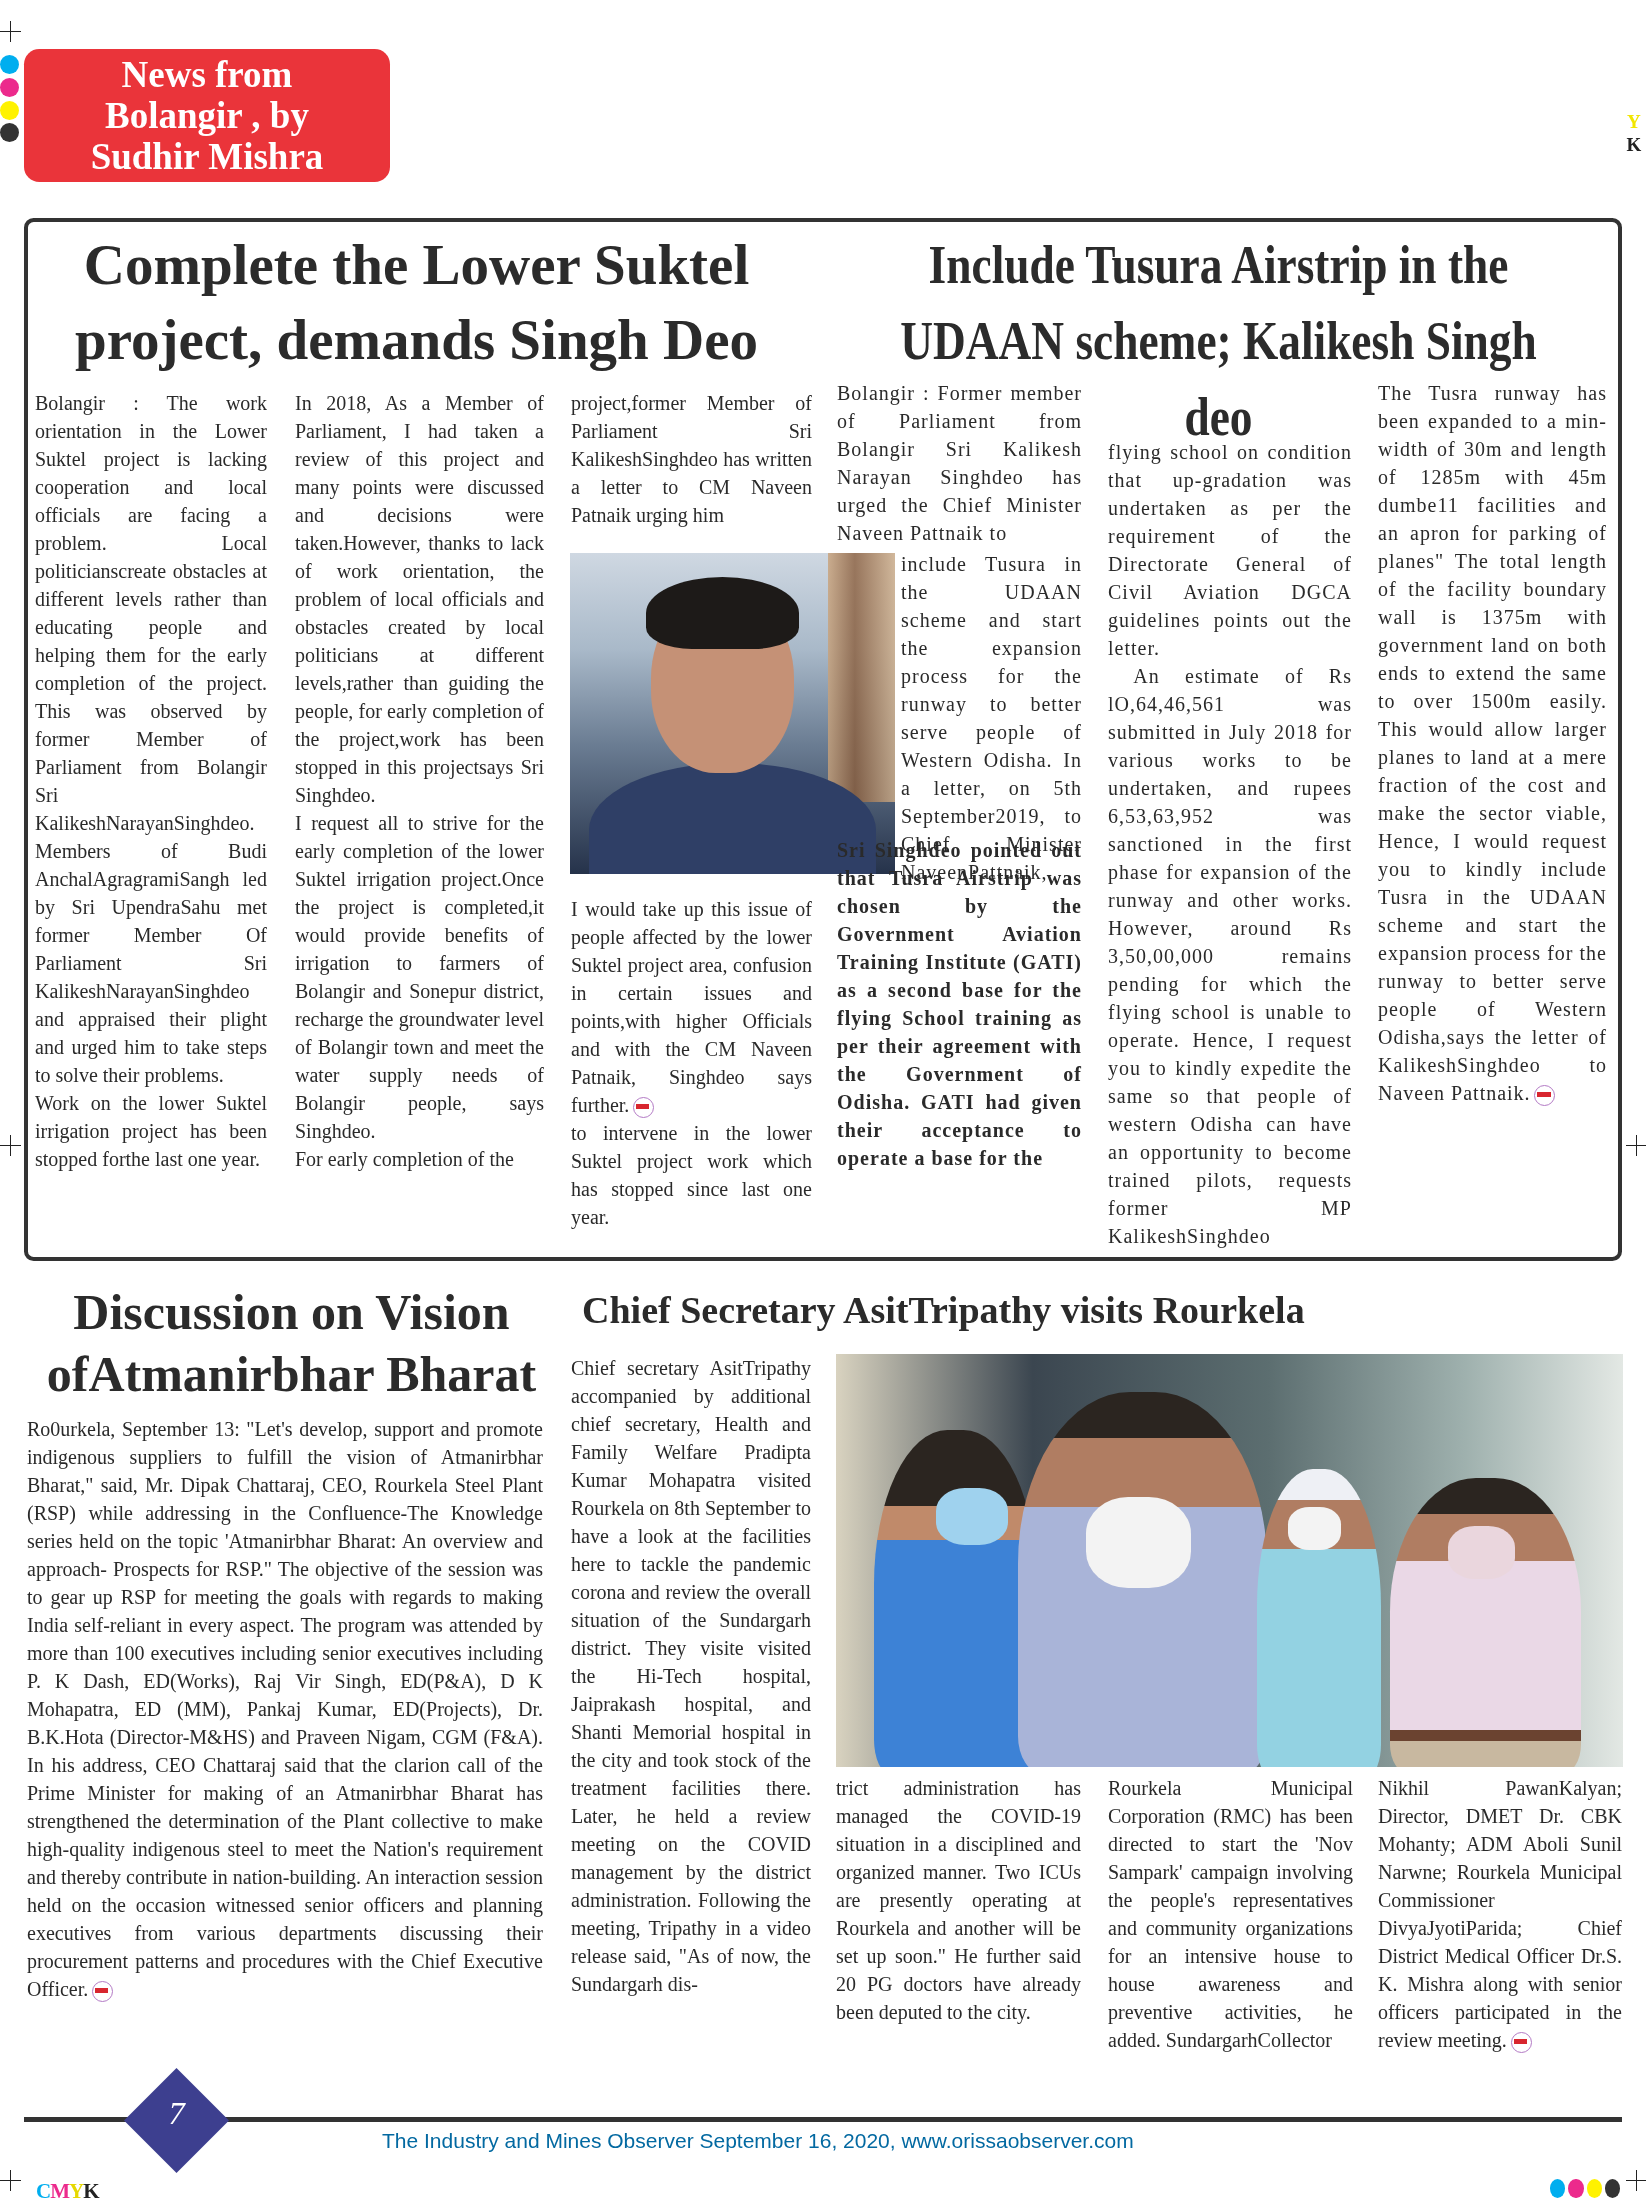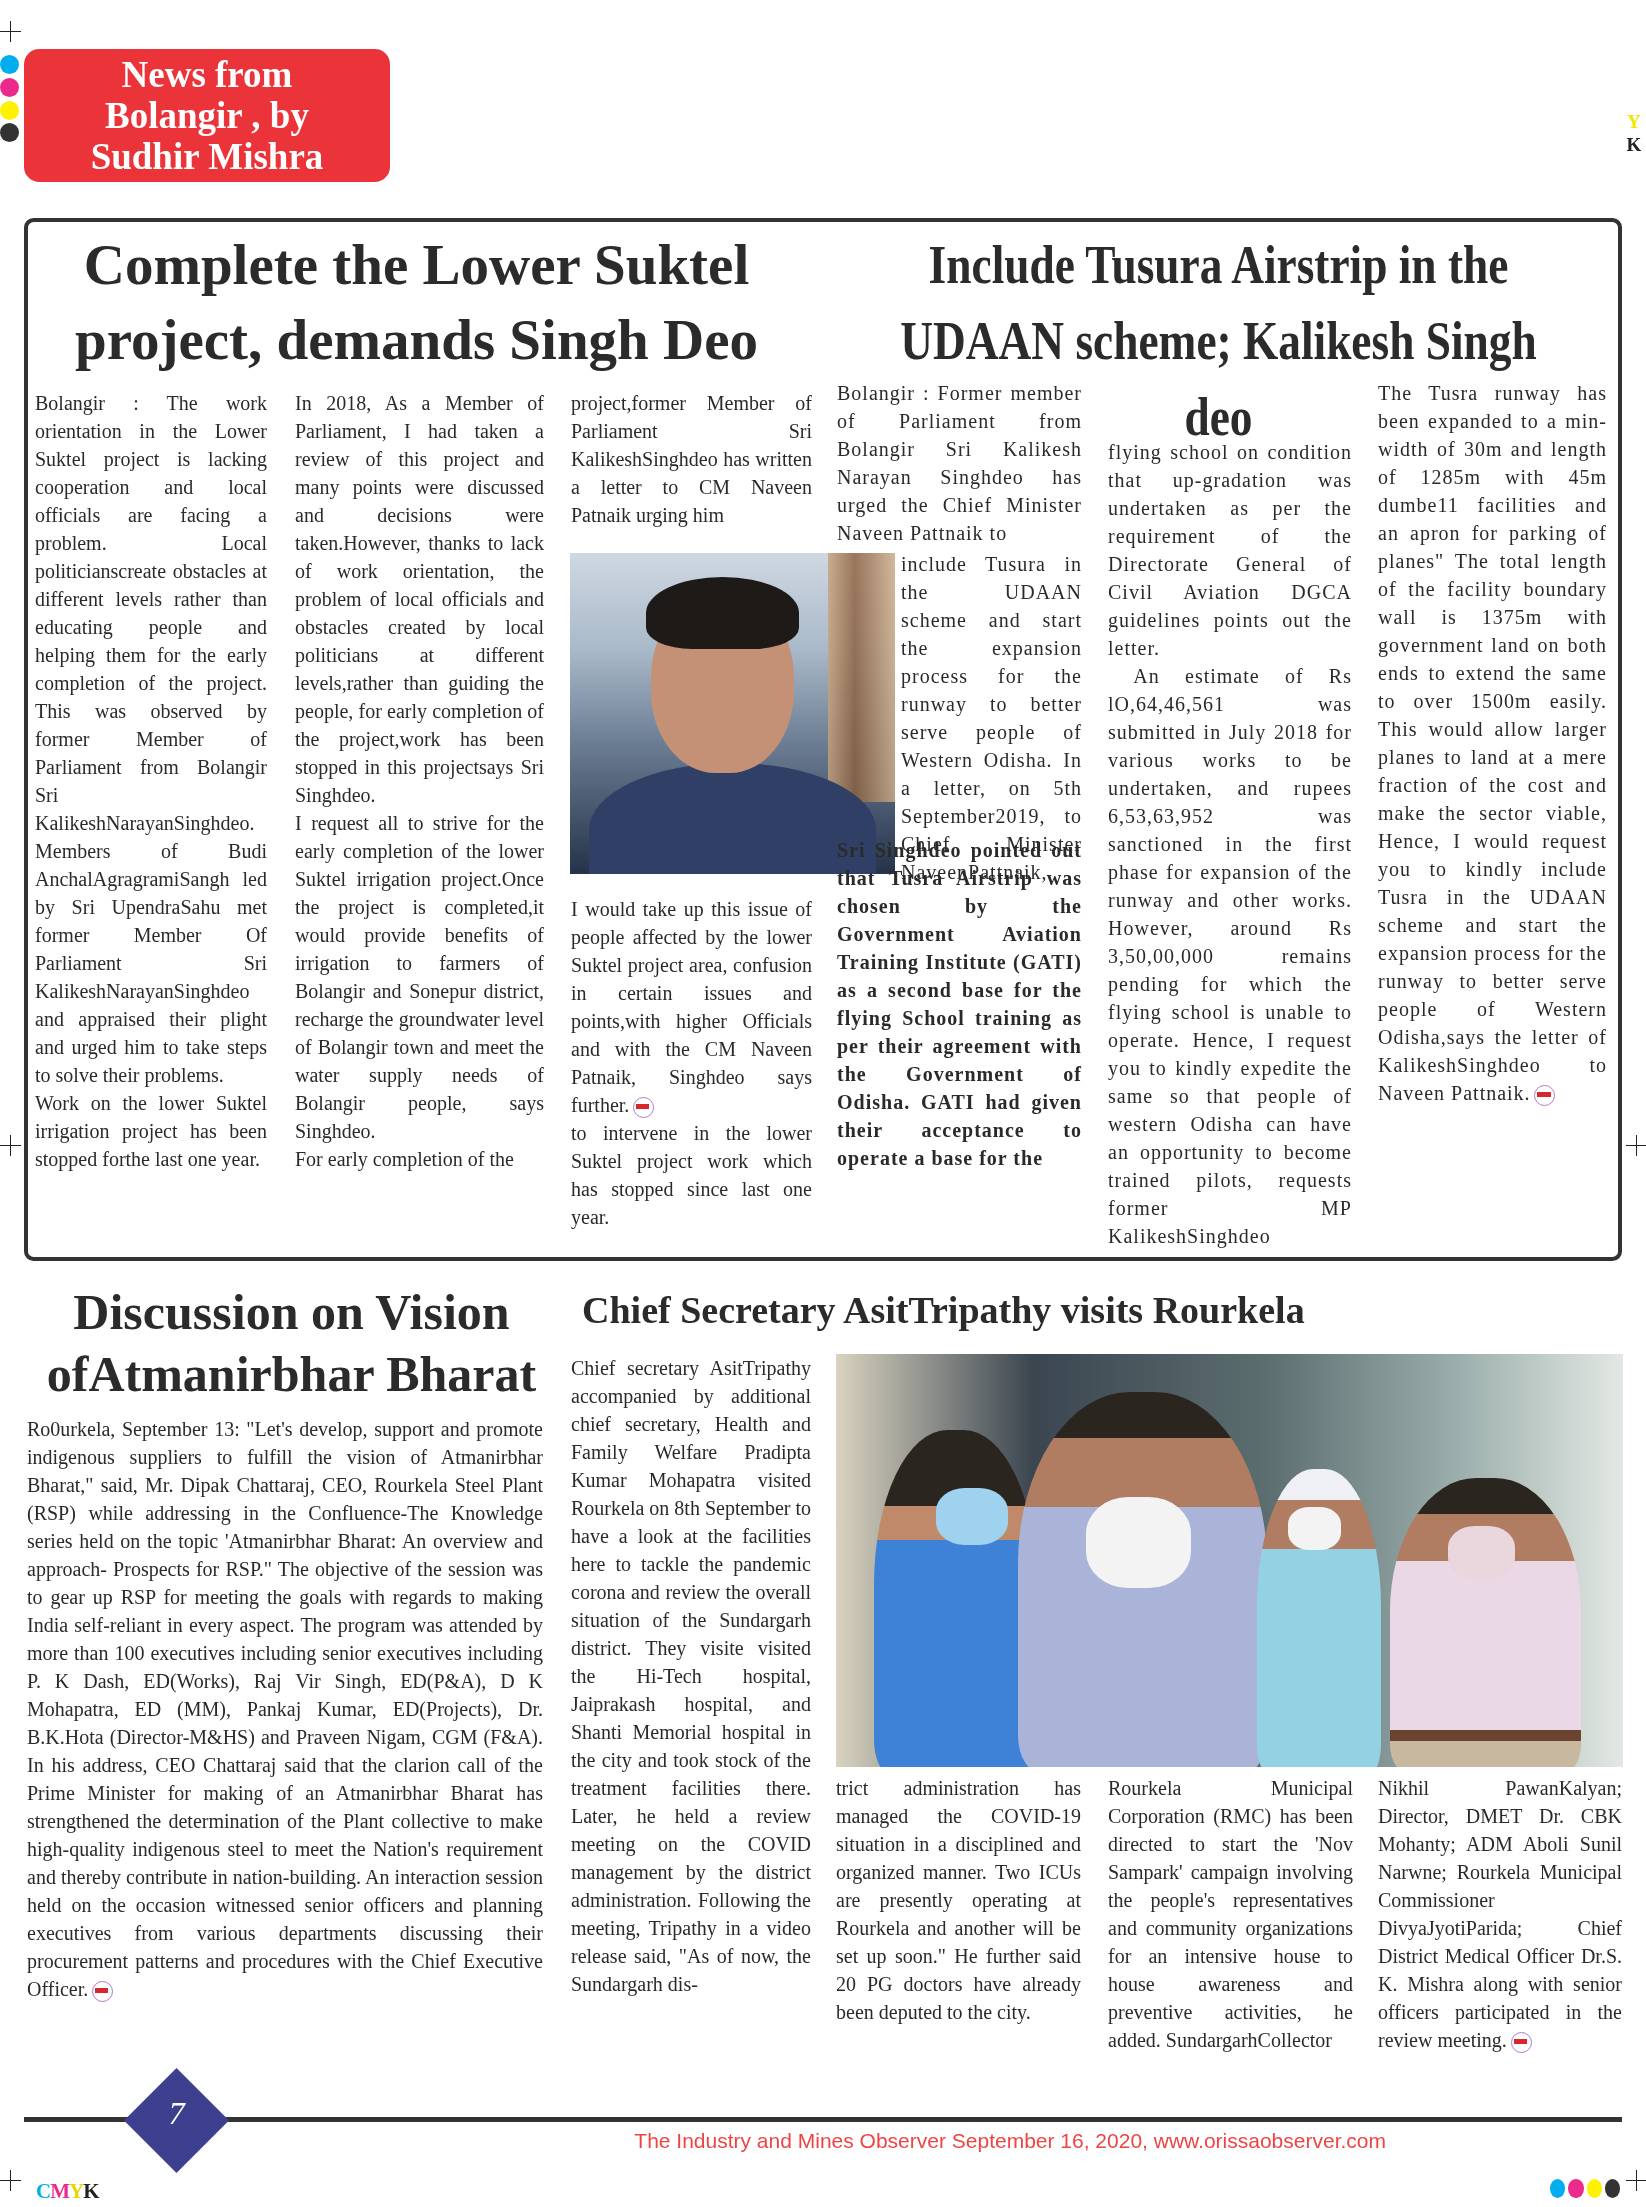--- a/index.html
+++ b/index.html
@@ -58,21 +58,21 @@
 
   .h3 { left: 24px; top: 1281px; width: 535px; font-size: 50px; font-weight: bold; line-height: 62px; }
   .h4 { left: 582px; top: 1277px; width: 1056px; font-size: 38px; font-weight: bold; line-height: 67px; text-align: left; }
 
   .footer-line { position: absolute; left: 24px; top: 2117px; width: 1598px; height: 4.8px; background: #333; }
   .page-diamond {
     position: absolute; left: 124px; top: 2068px; width: 105px; height: 105px;
   }
   .page-diamond svg { width: 105px; height: 105px; }
   .page-num { position: absolute; left: 124px; top: 2095px; width: 105px; text-align: center; color: #fff; font-size: 32.5px; font-style: italic; }
-  .footer-text { position: absolute; left: 382px; top: 2129px; width: 1004px; text-align: right; font-family: "Liberation Sans", sans-serif; font-size: 21px; color: #ef4444; }
+  .footer-text { position: absolute; left: 382px; top: 2129px; width: 1004px; text-align: left; font-family: "Liberation Sans", sans-serif; font-size: 21px; color: #0369a1; }
 
   .end-mark { display: inline-block; width: 21px; height: 21px; border-radius: 50%; border: 1.9px solid #b37ac5; background: #fff; position: relative; vertical-align: middle; margin-left: 3.8px; }
   .end-mark::after { content: ""; position: absolute; left: 1.9px; top: 5.7px; width: 13.4px; height: 5.7px; background: #d8262f; }
 </style>
 </head>
 <body>
 
 <div class="crop" style="left:0;top:21px;"></div>
 <div class="crop" style="left:0;top:1135px;"></div>
 <div class="crop" style="left:1626px;top:1135px;"></div>

